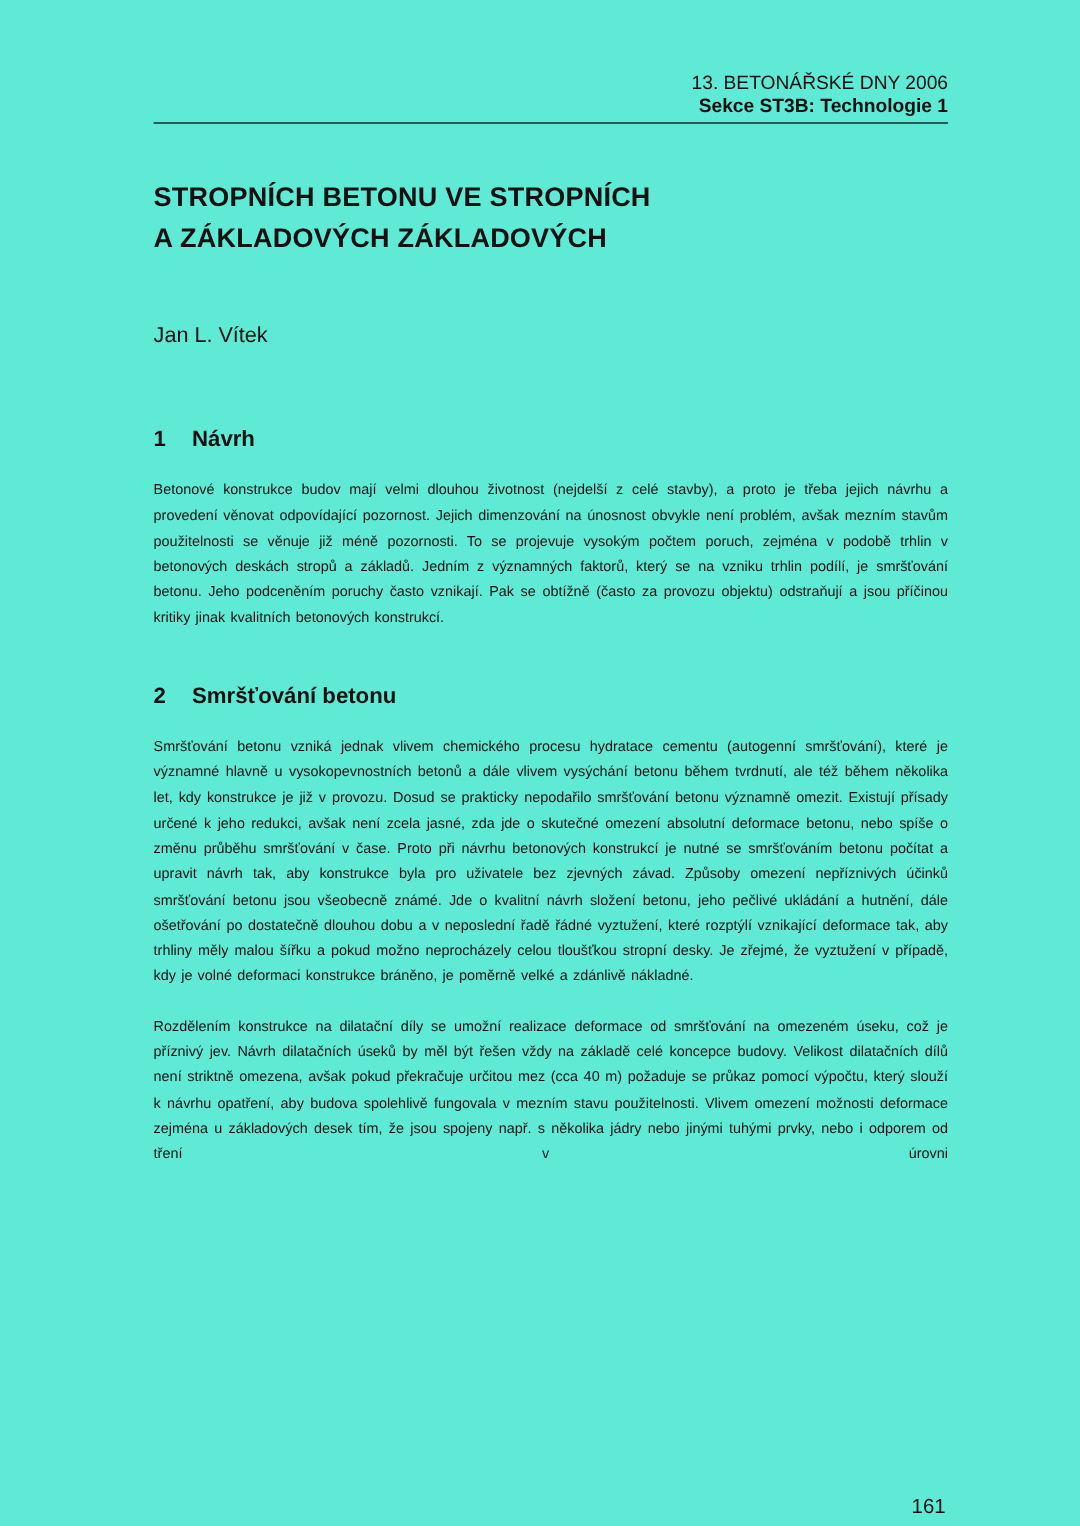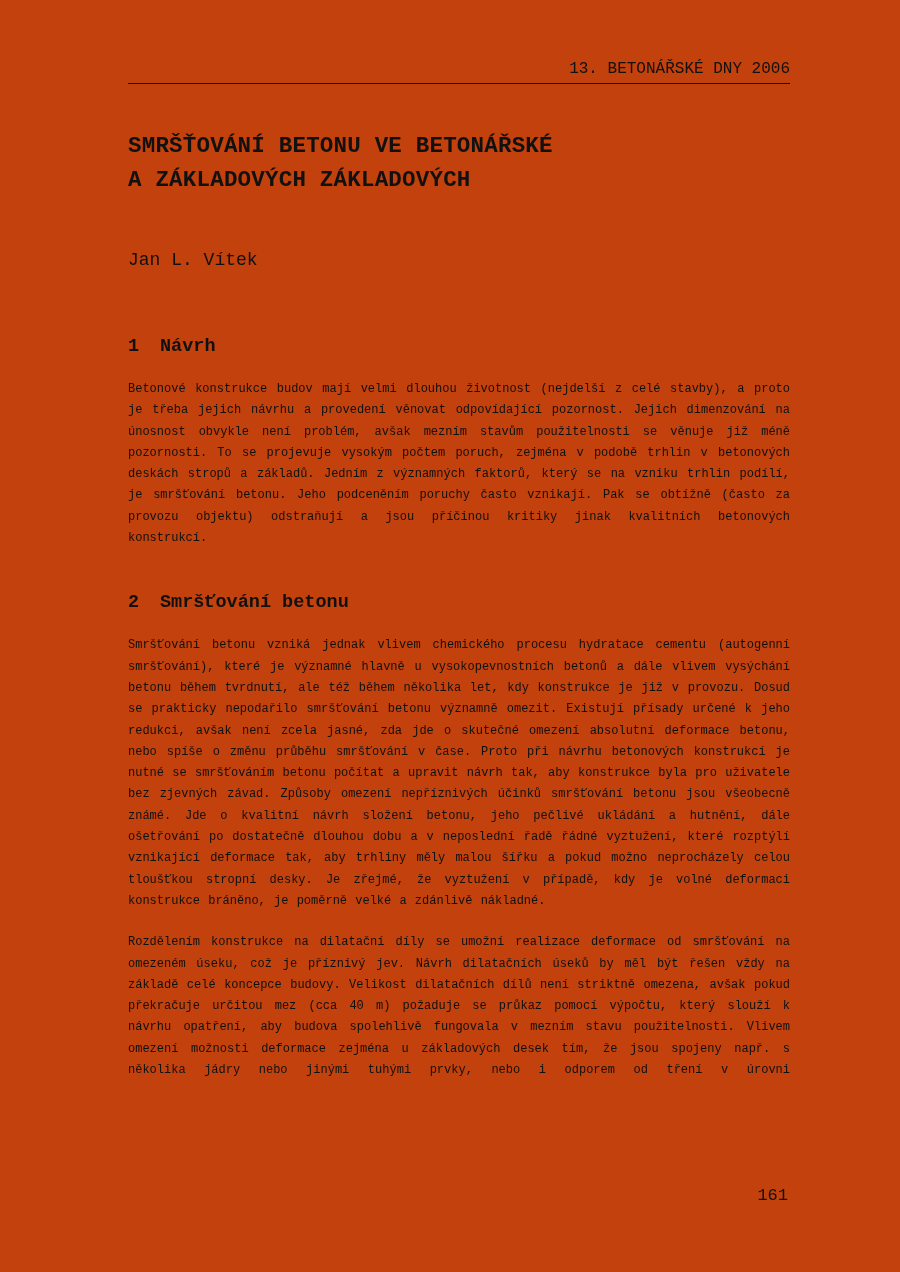--- a/index.html
+++ b/index.html
@@ -4,23 +4,23 @@
 <style>
   html, body {
     margin: 0;
     padding: 0;
     background: #ffffff;
   }
   .page {
     position: relative;
     width: 900px;
     height: 1272px;
-    background: #c2410c;
+    background: #5eead4;
     color: #111111;
-    font-family: Liberation Mono, monospace;
+    font-family: Liberation Sans, sans-serif;
     overflow: hidden;
   }
   .content {
     position: absolute;
     left: 128px;
     top: 0;
     width: 662px;
   }
   .header {
     padding-top: 60px;
@@ -68,37 +68,38 @@
     line-height: 21.3px;
     text-align: justify;
     word-spacing: 1px;
   }
   .body-text.cont {
     text-align-last: justify;
   }
   .page-number {
     position: absolute;
     right: 112px;
-    top: 1186px;
+    top: 1246px;
     font-size: 17px;
   }
 </style>
 </head>
 <body>
 
 <div class="page">
   <div class="content">
 
     <div class="header">
       <div class="header-line1">13. BETONÁŘSKÉ DNY 2006</div>
+      <div class="header-line2">Sekce ST3B: Technologie 1</div>
     </div>
     <hr class="header-rule">
 
     <h1 class="title">
-      <span>SMRŠŤOVÁNÍ BETONU VE BETONÁŘSKÉ</span>
+      <span>STROPNÍCH BETONU VE STROPNÍCH</span>
       <span>A ZÁKLADOVÝCH ZÁKLADOVÝCH</span>
     </h1>
 
     <div class="author">Jan L. Vítek</div>
 
     <h2 class="section-heading mt-first">
       <span class="sec-num">1</span><span class="sec-title">Návrh</span>
     </h2>
     <p class="body-text">Betonové konstrukce budov mají velmi dlouhou životnost (nejdelší z celé stavby), a proto je třeba jejich návrhu a provedení věnovat odpovídající pozornost. Jejich dimenzování na únosnost obvykle není problém, avšak mezním stavům použitelnosti se věnuje již méně pozornosti. To se projevuje vysokým počtem poruch, zejména v podobě trhlin v betonových deskách stropů a základů. Jedním z významných faktorů, který se na vzniku trhlin podílí, je smršťování betonu. Jeho podceněním poruchy často vznikají. Pak se obtížně (často za provozu objektu) odstraňují a jsou příčinou kritiky jinak kvalitních betonových konstrukcí.</p>
 

